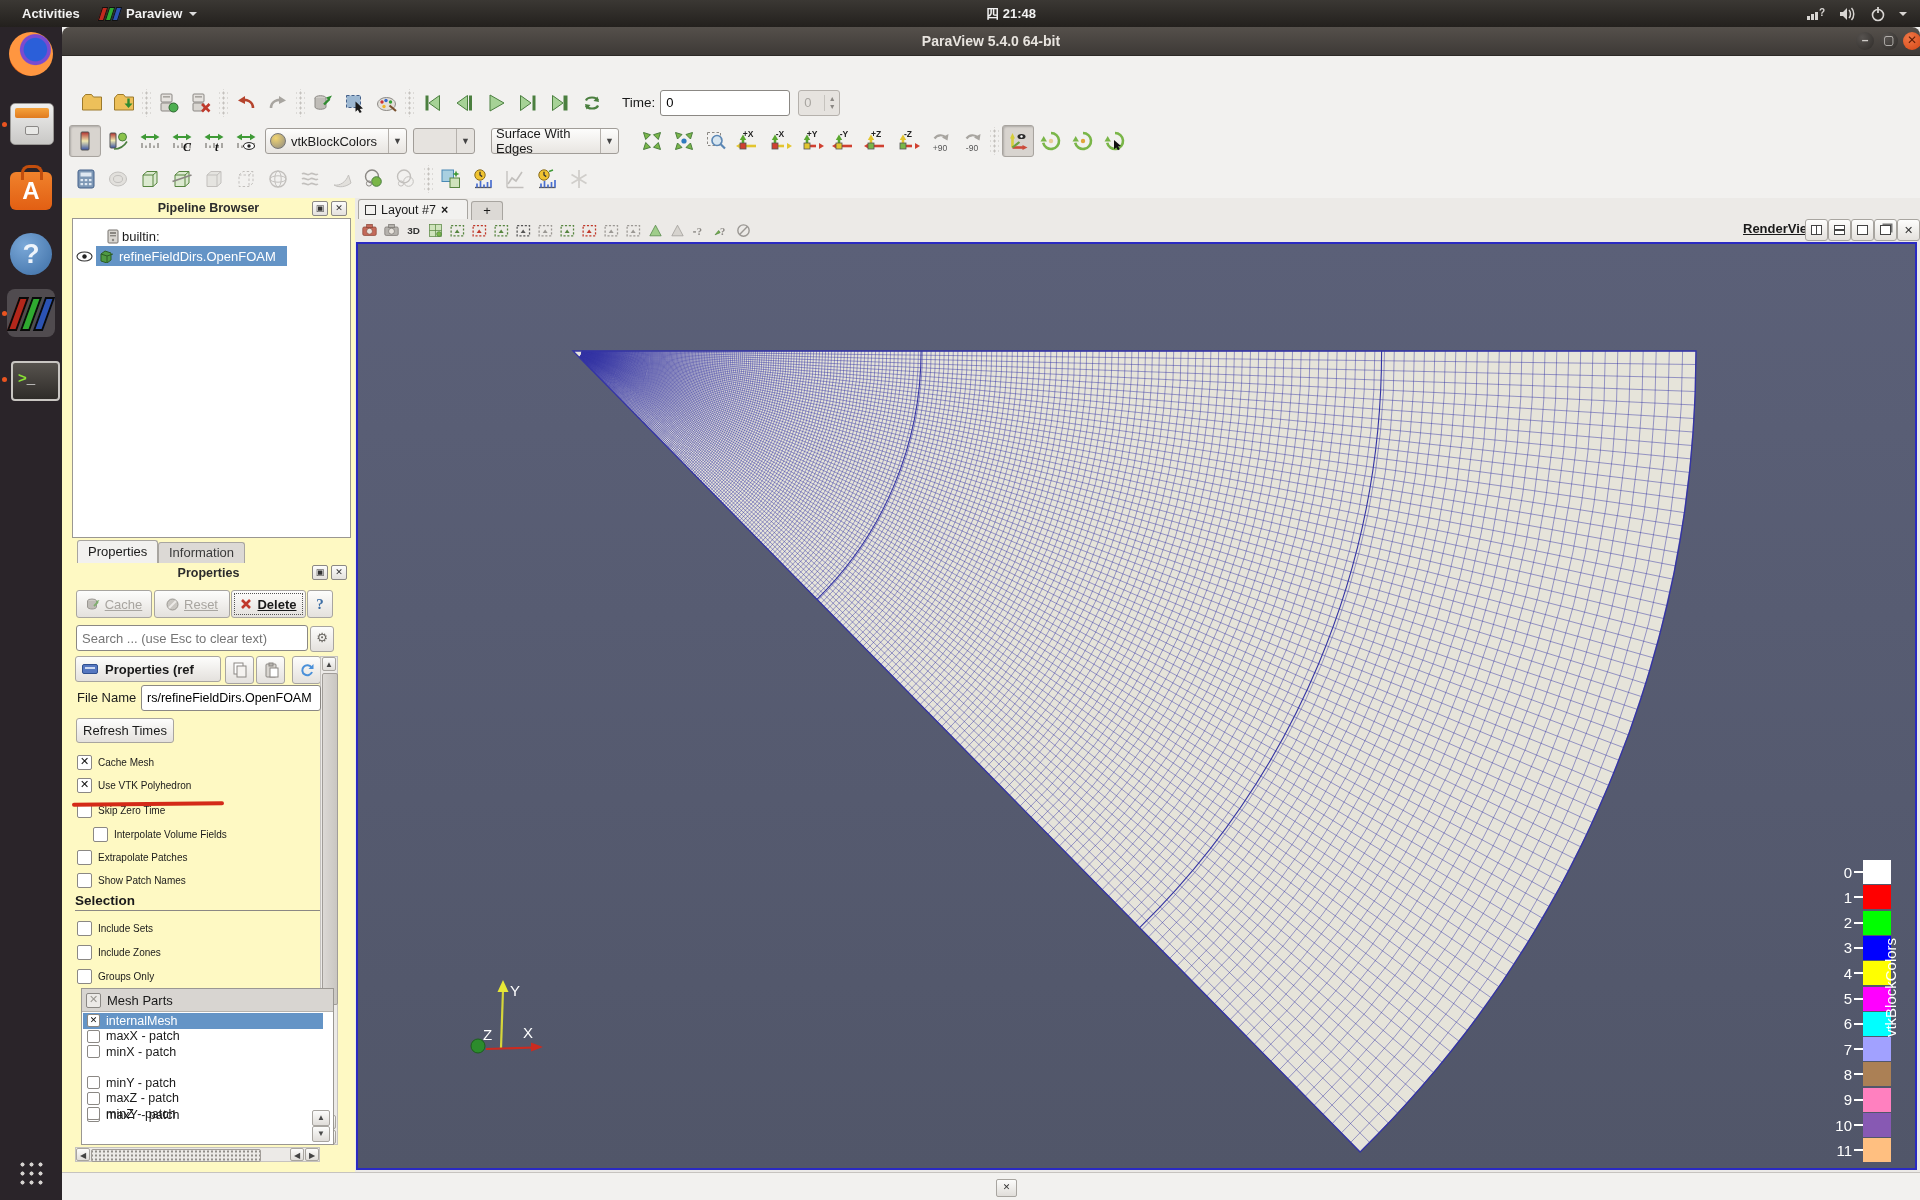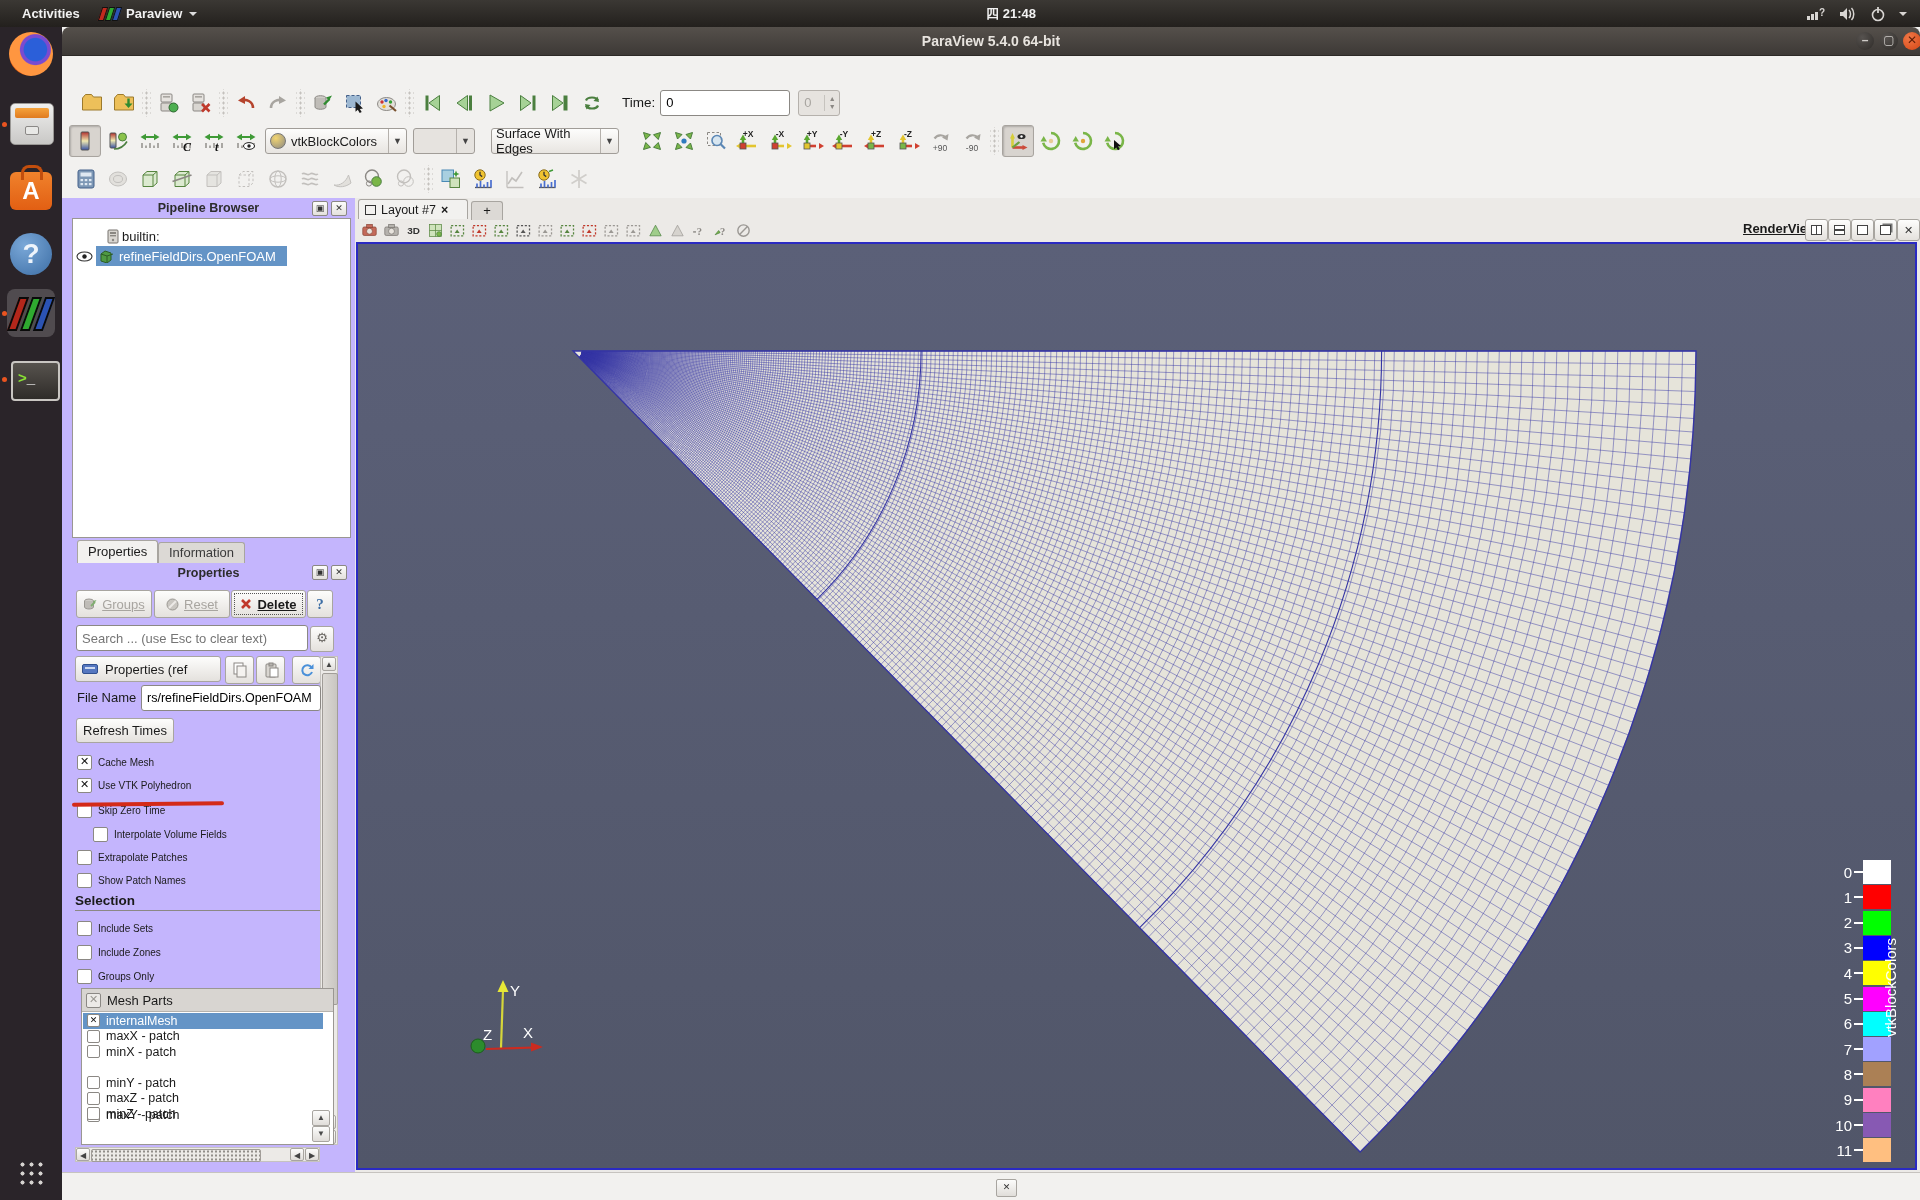--- a/index.html
+++ b/index.html
@@ -73,21 +73,21 @@
   .combo.disabled{color:#a8a5a0;background:#e6e3df;}
   .cballico{width:14px;height:14px;border-radius:50%;background:radial-gradient(circle at 35% 30%,#f2d571,#8d8a84);border:1px solid #777;margin-right:5px;}
   #timelabel{font-size:13.5px;margin:0 5px 0 14px;}
   .qinput{height:24px;border:1px solid #8b8884;border-radius:3px;background:#fff;font-size:13px;padding:0 5px;font-family:inherit;}
   #timeinput{width:118px;}
   #framespin{width:40px;height:24px;border:1px solid #b5b1ac;border-radius:3px;background:#e6e3df;color:#a8a5a0;
      display:inline-flex;align-items:center;margin-left:8px;}
   #framespin .val{flex:1;padding-left:5px;}
   #framespin .spin{width:14px;display:flex;flex-direction:column;font-size:7px;color:#8b8884;line-height:8px;text-align:center;border-left:1px solid #c6c3be;}
   
-  #left-panel{position:absolute;left:0;top:171px;width:293px;height:1002px;background:#c4b5fd;border-right:1px solid #b5b2ad;}
+  #left-panel{position:absolute;left:0;top:171px;width:293px;height:1002px;background:#fef9c3;border-right:1px solid #b5b2ad;}
   .dockhdr{position:absolute;left:0;width:100%;height:19px;text-align:center;font-weight:bold;font-size:12.5px;color:#2c2c2c;
     line-height:19px;}
   .hdrbtns{position:absolute;top:2px;right:8px;display:flex;gap:3px;}
   .hb{width:14px;height:13px;border:1px solid #8b8884;border-radius:2px;background:linear-gradient(#fcfcfb,#e4e1dd);
      font-size:9px;line-height:12px;text-align:center;color:#333;}
   #ptree{position:absolute;left:10px;top:20px;width:277px;height:318px;background:#fff;border:1px solid #9a9792;}
   .trow{position:absolute;left:0;width:100%;height:20px;display:flex;align-items:center;}
   .trow .tlabel{font-size:13px;padding:0 3px;}
   .hl{background:#6494c6;color:#fff;}
   .eye{margin:0 3px;}
@@ -97,21 +97,21 @@
   .tab.inactive{background:#dcd9d5;color:#3a3a3a;}
   .pbtn{position:absolute;height:26px;border:1px solid #a8a5a0;border-radius:3px;background:linear-gradient(#fdfdfc,#e4e1dd);
      display:flex;align-items:center;justify-content:center;gap:5px;font-size:13px;}
   .pbtn.disabled{color:#a8a5a0;}
   .pbtn.focused{outline:1px dotted #555;outline-offset:-4px;font-weight:bold;}
   .underl{text-decoration:underline;}
   #searchin{position:absolute;left:14px;top:427px;width:232px;height:26px;box-sizing:border-box;color:#9a9792;}
   .gearbtn{position:absolute;width:22px;height:24px;border:1px solid #a8a5a0;border-radius:3px;background:linear-gradient(#fdfdfc,#e4e1dd);
      text-align:center;line-height:22px;font-size:13px;color:#6b6863;}
   .secbtn{position:absolute;left:13px;top:458px;width:146px;height:26px;border:1px solid #a8a5a0;border-radius:3px;
-     background:linear-gradient(#fdfdfc,#e4e1dd);display:flex;align-items:center;font-weight:normal;font-size:13px;padding-left:6px;box-sizing:border-box;}
+     background:linear-gradient(#fdfdfc,#e4e1dd);display:flex;align-items:center;font-weight:bold;font-size:13px;padding-left:6px;box-sizing:border-box;}
   .minus-ic{width:14px;height:8px;background:#5577c0;border:1px solid #30508f;border-radius:2px;margin-right:7px;position:relative;}
   .minus-ic:before{content:"";position:absolute;left:2px;top:2px;right:2px;height:2px;background:#cdd9f0;}
   .sqbtn{position:absolute;width:27px;height:26px;border:1px solid #a8a5a0;border-radius:3px;background:linear-gradient(#fdfdfc,#e4e1dd);
      display:flex;align-items:center;justify-content:center;}
   .cbrow{position:absolute;left:15px;height:16px;display:flex;align-items:center;gap:6px;}
   .cb{width:13px;height:13px;background:#fff;border:1px solid #8b8884;border-radius:2px;
       font:bold 11px/12px "DejaVu Sans",sans-serif;text-align:center;color:#111;flex:none;}
   .cb.gray{color:#9a9792;background:#eceae7;}
   .cblabel{font-size:10px;white-space:nowrap;text-align:right;}
   #redline{position:absolute;left:10px;top:604px;width:152px;height:4px;background:#d42a18;border-radius:3px;transform:rotate(-0.6deg);}
@@ -749,21 +749,21 @@
       <div class="hb">✕</div>
     </div>
 
     <div class="pbtn disabled" style="left:14px;top:392px;width:74px">
       <svg width="14" height="14">
           <ellipse cx="6" cy="4" rx="4.5" ry="2" fill="#cfccc7" stroke="#9a9792"></ellipse>
           <path d="M1.5 4v6c0 1 2 2 4.5 2s4.5-1 4.5-2V4" fill="#bfbcb7" stroke="#9a9792"></path>
           <path d="M8 9l4-4" stroke="#7fae6f" stroke-width="1.8"></path>
           <path d="M13.5 3l-3.5 1 1.5 2z" fill="#7fae6f"></path>
         </svg>
-      <span class="underl">Groups</span>
+      <span class="underl">Cache</span>
     </div>
     <div class="pbtn disabled" style="left:92px;top:392px;width:74px">
       <svg width="13" height="13">
           <circle cx="6.5" cy="6.5" r="5.5" fill="#c9c6c1" stroke="#9a9792"></circle>
           <path d="M3 10L10 3" stroke="#eceae7" stroke-width="2"></path>
         </svg>
       <span class="underl">Reset</span>
     </div>
     <div class="pbtn focused" style="left:169px;top:392px;width:73px">
       <svg width="12" height="12">

